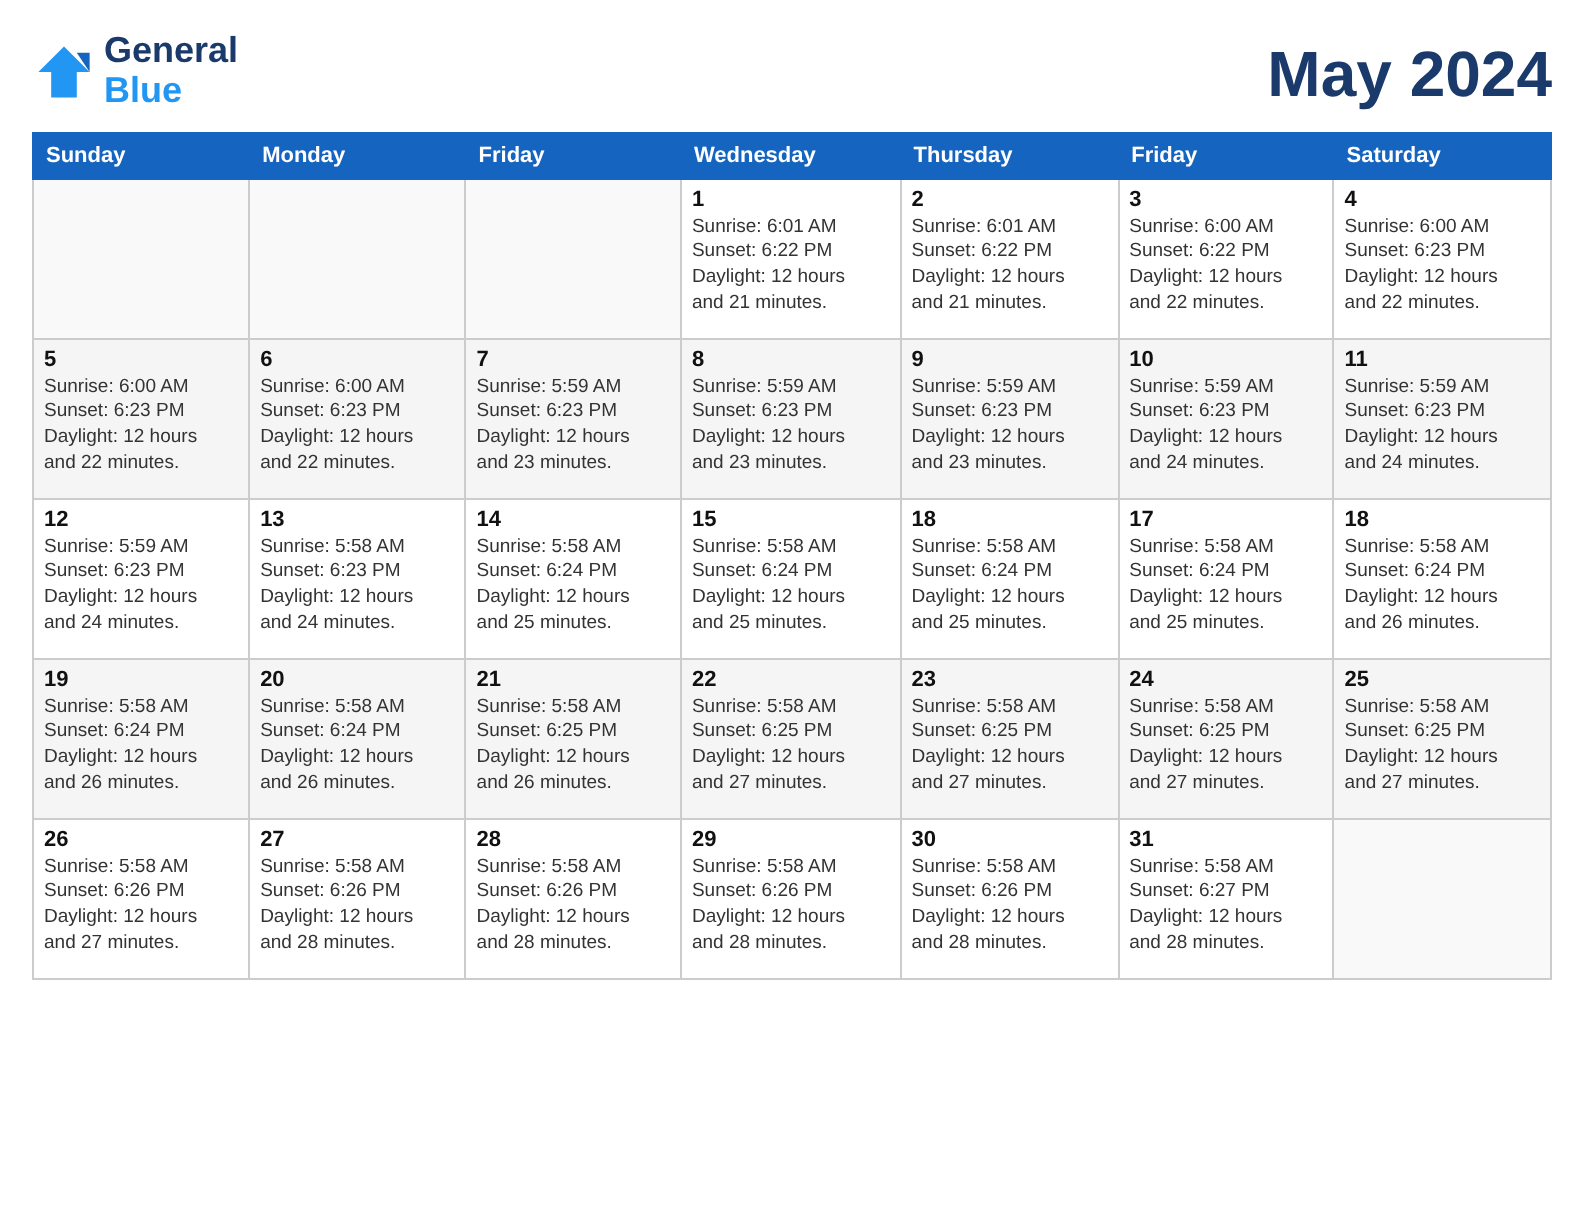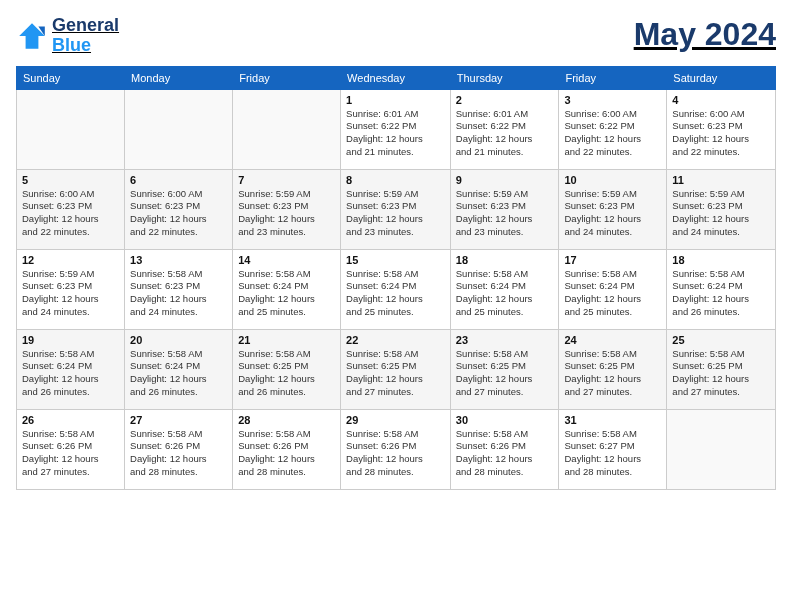--- a/index.html
+++ b/index.html
@@ -6,23 +6,22 @@
     body {
       font-family: Arial, sans-serif;
       background: #fff;
       width: 792px;
       min-height: 612px;
       padding: 16px;
     }
     .header {
       display: flex;
       justify-content: space-between;
-      align-items: flex-start;
+      align-items: flex-end;
       margin-bottom: 10px;
-      text-decoration: underline;
     }
     .logo {
       display: flex;
       align-items: center;
       gap: 4px;
     }
     .logo-text {
       font-size: 18px;
       font-weight: bold;
       color: #1a3a6b;
@@ -52,21 +51,21 @@
       width: 100%;
       border-collapse: collapse;
       font-size: 10px;
     }
     thead tr th {
       background-color: #1565c0;
       color: #fff;
       text-align: left;
       padding: 5px 6px;
       font-size: 11px;
-      font-weight: normal;
+      font-weight: bold;
       border: 1px solid #1565c0;
     }
     tbody tr td {
       border: 1px solid #ccc;
       vertical-align: top;
       padding: 4px 5px;
       width: 113px;
       height: 80px;
       background: #fff;
     }

